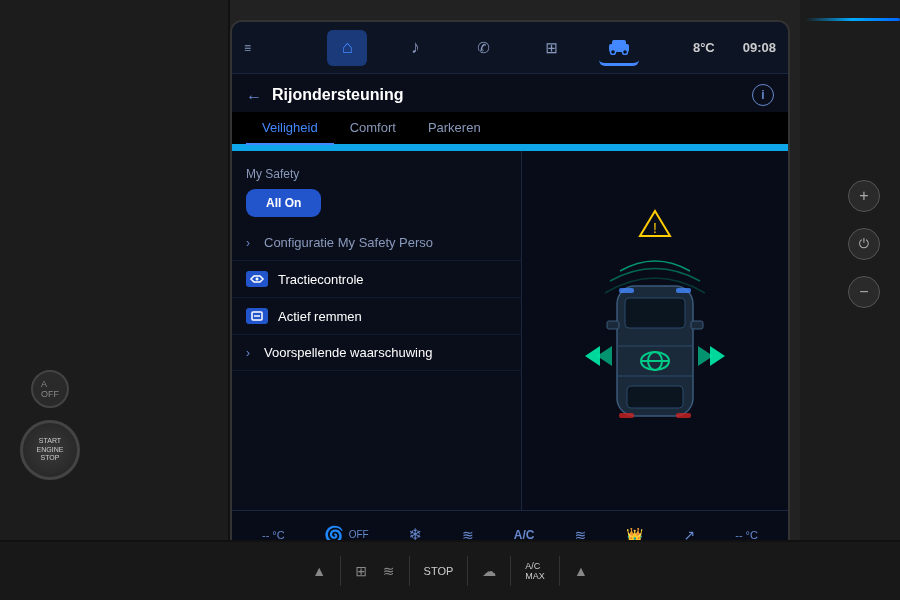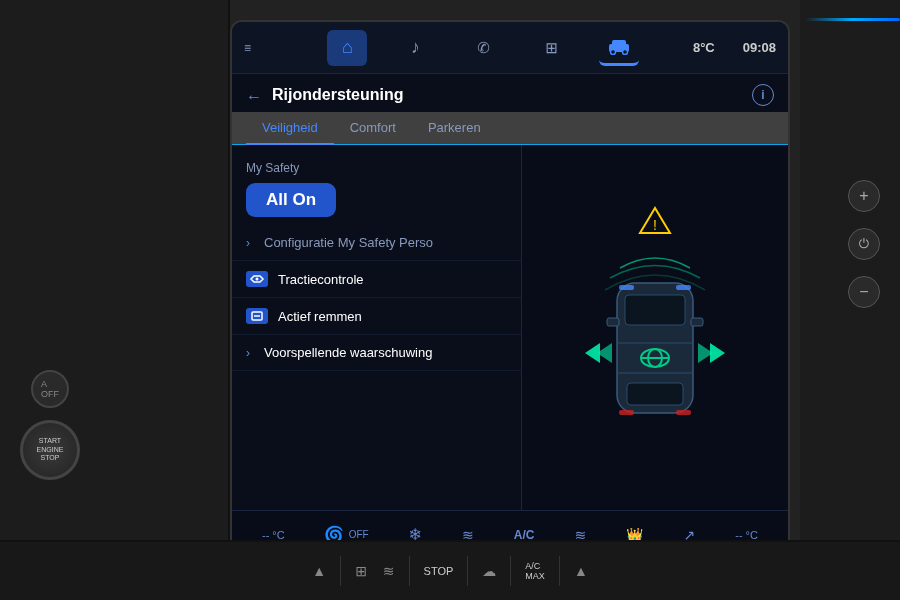--- a/index.html
+++ b/index.html
@@ -235,22 +235,22 @@
       justify-content: center;
       font-size: 12px;
       font-weight: bold;
       cursor: pointer;
     }
 
     
     .tabs {
       display: flex;
       padding: 0 14px;
-      background: #404040;
-      border-bottom: 1px solid #0ea5e9;
+      background: #000000;
+      border-bottom: 7px solid #0ea5e9;
     }
 
     .tab {
       padding: 8px 16px;
       font-size: 13px;
       color: #8899bb;
       cursor: pointer;
       border-bottom: 2px solid transparent;
       margin-bottom: -1px;
     }
@@ -285,21 +285,21 @@
     
     .my-safety-row {
       display: flex;
       gap: 8px;
       padding: 4px 14px 8px;
     }
 
     .safety-btn {
       padding: 7px 20px;
       border-radius: 9px;
-      font-size: 17px;
+      font-size: 12px;
       font-weight: bold;
       cursor: pointer;
       border: none;
     }
 
     .safety-btn.active {
       background: #2255cc;
       color: #ffffff;
     }
 

